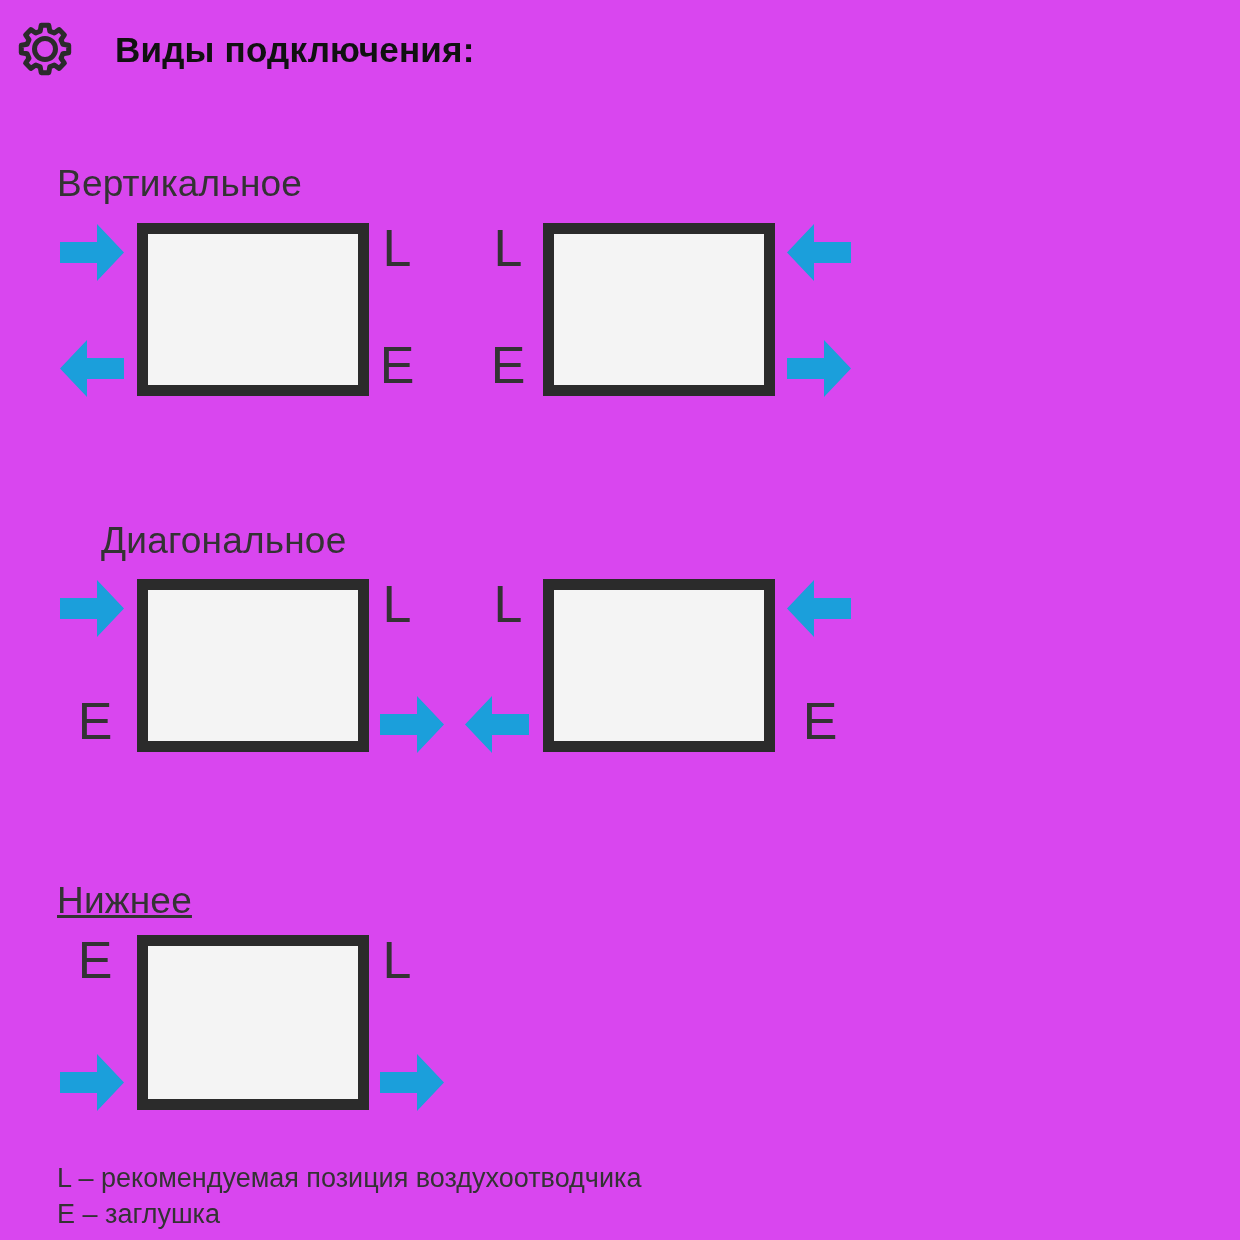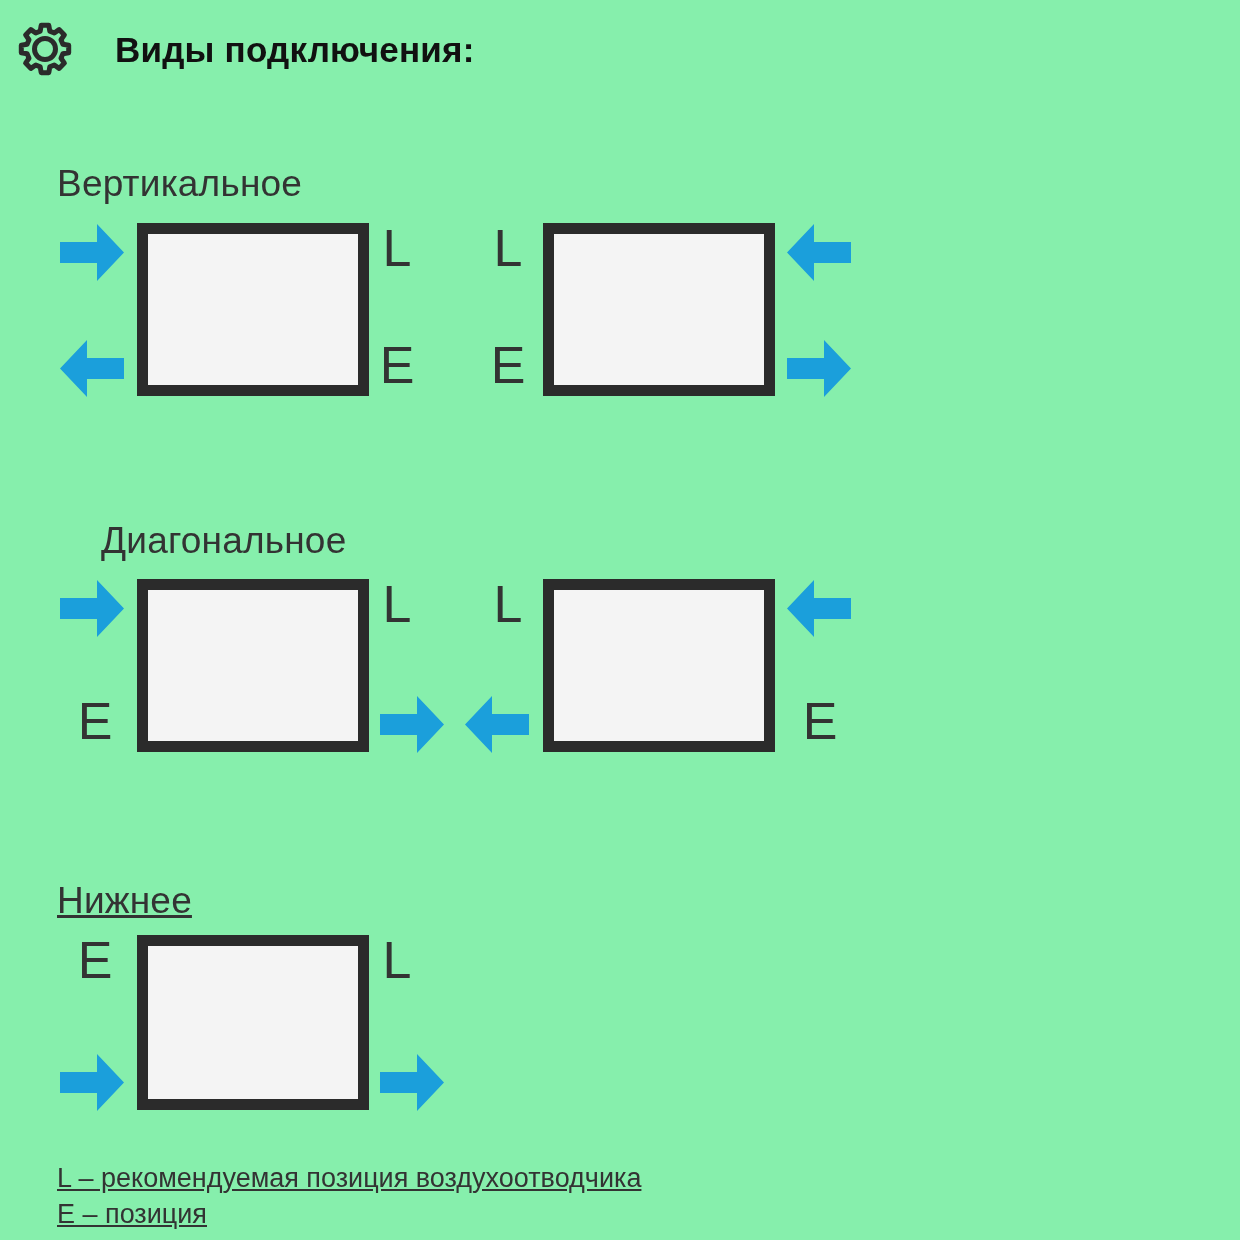--- a/index.html
+++ b/index.html
@@ -1,20 +1,20 @@
 <!DOCTYPE html>
 <html><head>
 <meta charset="utf-8">
 <style>
   html, body { margin: 0; padding: 0; background: #ffffff; }
   .canvas {
     position: relative;
     width: 1240px;
     height: 1240px;
-    background: #86efac;
+    background: #d946ef;
     overflow: hidden;
     font-family: "Liberation Sans", "DejaVu Sans", sans-serif;
   }
   .hdr-icon { position: absolute; left: 17px; top: 19px; }
   .hdr-title {
     position: absolute;
     left: 115px;
     top: 30px;
     margin: 0;
     font-size: 35px;
@@ -47,21 +47,20 @@
     transform: translate(-50%, -50%);
     line-height: 1;
   }
   .legend {
     position: absolute;
     left: 57px;
     top: 1160px;
     font-size: 27px;
     font-weight: 400;
     color: var(--c-text, #333);
-    text-decoration: underline;
   }
   .legend-line { line-height: 36px; }
 </style>
 </head>
 <body>
 
 <div class="canvas" style="--c-border: #2B2B2B; --c-fill: #F4F4F4; --c-text: #333333; --c-heading: #111111;">
   <span class="hdr-icon">
     <svg id="gear-svg" width="56" height="60" viewBox="0 0 56 60">
         <polygon points="23.2,12.1 24.2,6.3 31.8,6.3 32.8,12.1 37.3,14.0 42.1,10.6 47.4,15.9 44.0,20.8 45.9,25.2 51.7,26.2 51.7,33.8 45.9,34.8 44.0,39.3 47.4,44.1 42.1,49.4 37.3,46.0 32.8,47.9 31.8,53.7 24.2,53.7 23.2,47.9 18.8,46.0 13.9,49.4 8.6,44.1 12.0,39.3 10.1,34.8 4.3,33.8 4.3,26.2 10.1,25.2 12.0,20.8 8.6,15.9 13.9,10.6 18.7,14.0" fill="none" stroke="#2B2B2B" stroke-width="5" stroke-linejoin="round"></polygon>
@@ -122,15 +121,15 @@
           </svg></div>
         <div class="port-label" style="left: 397px; top: 942px;">L</div>
         <div class="arrow" style="left: 380px; top: 1035.5px;"><svg width="64" height="57" viewBox="0 0 64 57">
             <polygon points="0,18 37,18 37,0 64,28.5 37,57 37,39 0,39" fill="#1B9FDB"></polygon>
           </svg></div>
       </section>
     </main>
 
   <footer class="legend">
     <div class="legend-line">L – рекомендуемая позиция воздухоотводчика</div>
-    <div class="legend-line">E – позиция</div>
+    <div class="legend-line">E – заглушка</div>
   </footer>
 </div>
 
 </body></html>

